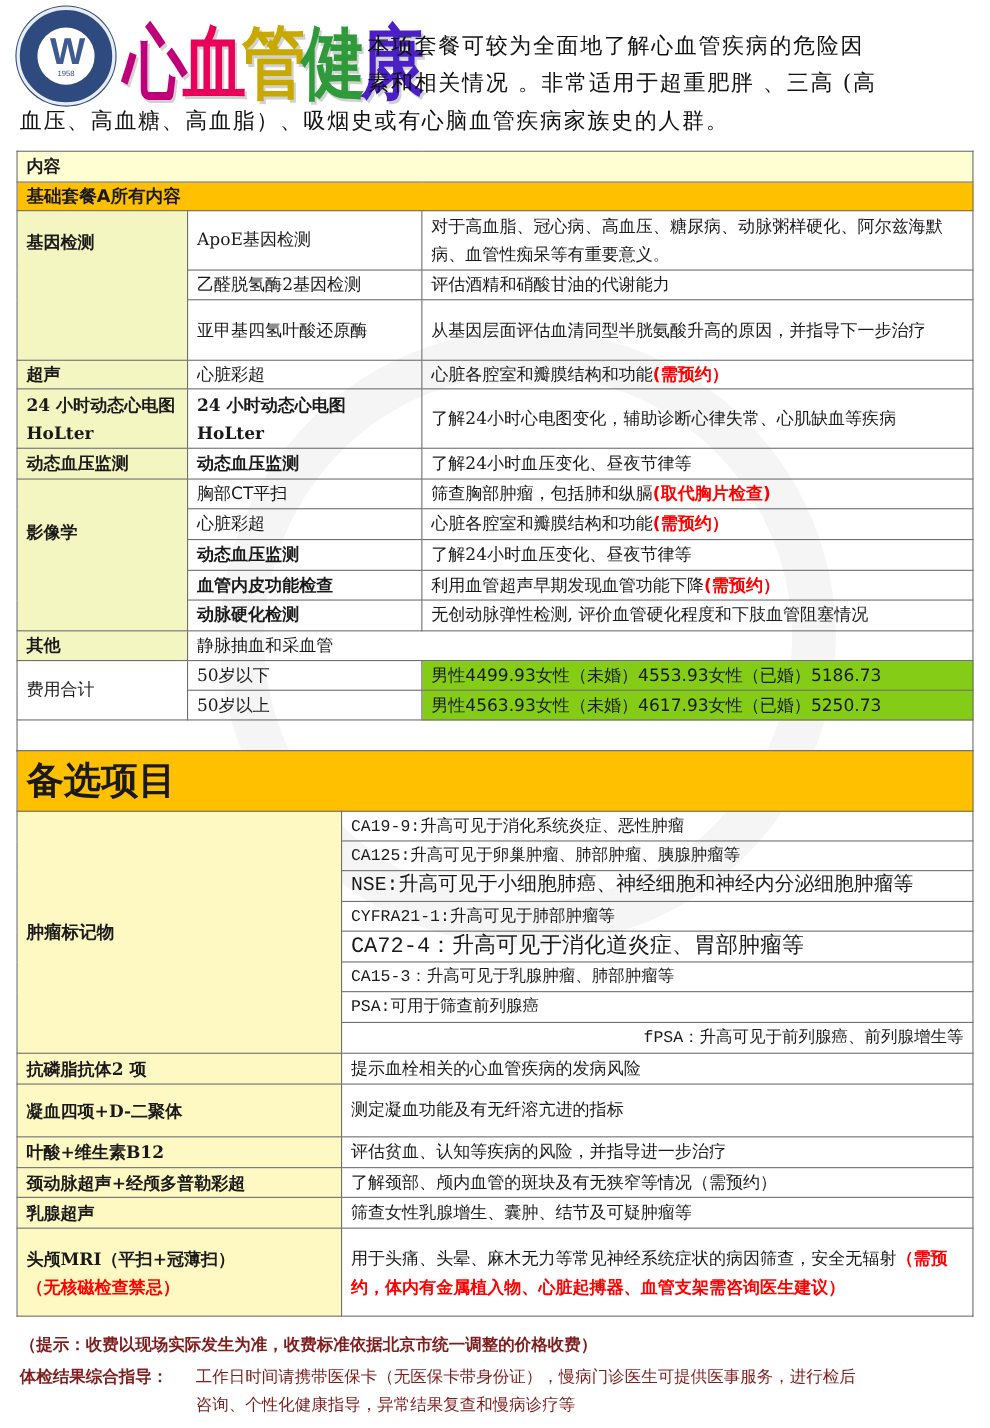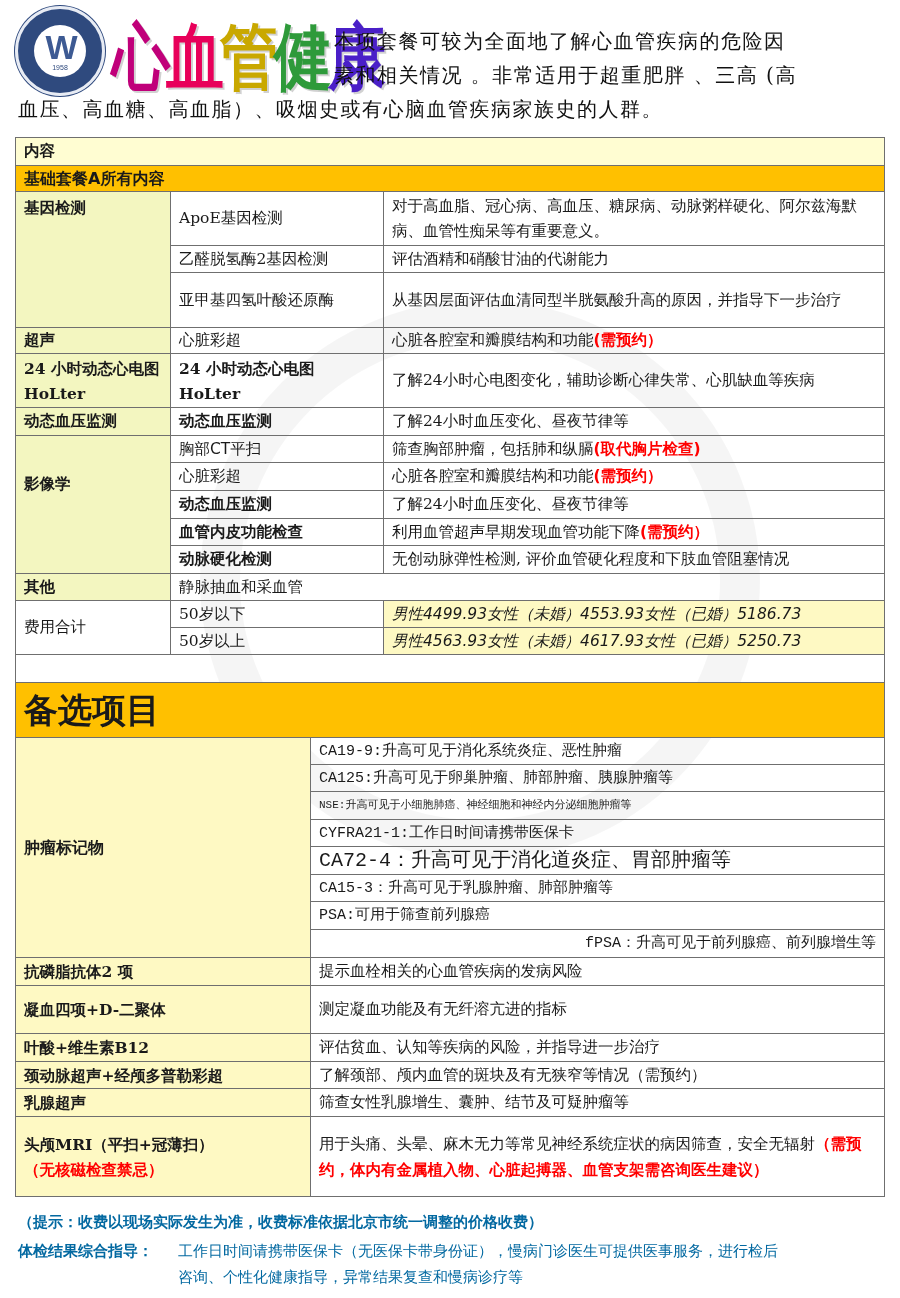--- a/index.html
+++ b/index.html
@@ -29,26 +29,26 @@
     font-family:"DejaVu Serif", serif; font-size:20px; color:#111; white-space:nowrap; letter-spacing:1.5px;
   }
   
   .tbl { position:absolute; left:15px; width:869px; border-collapse:collapse; table-layout:fixed; }
   .tbl td { border:1px solid #6f6f6f; padding:0 8px; font-size:15.5px; line-height:25px; vertical-align:middle; }
   .c-center { text-align:left; }
   .bold { font-weight:bold; }
   .bg-cream { background:#fffdd2; }
   .bg-orange { background:#ffc000; }
   .bg-lightyellow { background:#f3f6c0; }
-  .bg-yellow { background:#fef9c3;font-style:italic; }
+  .bg-yellow { background:#84cc16; }
   .bg-blue { background:#fef9c3; }
   .red { color:#ff0000; font-weight:bold; }
   .sans { font-family:"DejaVu Sans", sans-serif; }
   .mono { font-family:"Liberation Mono", "DejaVu Sans Mono", monospace;margin-left:14px; }
-  .footer-line { font-family:"DejaVu Sans", sans-serif; font-size:15px; color:#0369a1; white-space:nowrap; }
+  .footer-line { font-family:"DejaVu Sans", sans-serif; font-size:15px; color:#7f1d1d; white-space:nowrap; }
   .watermark {
     position:absolute; left:200px; top:300px; width:560px; height:560px; border-radius:50%;
     border:40px solid rgba(0,0,0,0.04); box-sizing:border-box; pointer-events:none;
   }
 </style>
 </head>
 <body>
 
 <div class="watermark"></div>
 
@@ -79,21 +79,21 @@
     </colgroup>
   <tbody>
       <tr style="height:28px">
     <td colspan="3" class="bg-cream c-center bold sans">内容</td>
   </tr>
   <tr style="height:26px">
     <td colspan="3" class="bg-orange bold sans" style="font-size:16px; text-align:left;">基础套餐A所有内容</td>
   </tr>
 
   <tr style="height:54px">
-    <td rowspan="3" class="bg-lightyellow c-center bold sans" style="vertical-align:top; padding-top:4px;margin-top:19px;">基因检测</td>
+    <td rowspan="3" class="bg-lightyellow c-center bold sans" style="vertical-align:top; padding-top:16px;margin-top:19px;">基因检测</td>
     <td class="c-center">ApoE基因检测</td>
     <td>对于高血脂、冠心病、高血压、糖尿病、动脉粥样硬化、阿尔兹海默病、血管性痴呆等有重要意义。</td>
   </tr>
   <tr style="height:27px">
     <td class="c-center">乙醛脱氢酶2基因检测</td>
     <td>评估酒精和硝酸甘油的代谢能力</td>
   </tr>
   <tr style="height:55px">
     <td class="c-center">亚甲基四氢叶酸还原酶</td>
     <td>从基因层面评估血清同型半胱氨酸升高的原因，并指导下一步治疗</td>
@@ -169,24 +169,24 @@
     <td colspan="2" class="bg-orange c-center sans" style="font-size:34px; font-weight:bold;margin-left:20px;">备选项目</td>
   </tr>
   <tr style="height:27px">
     <td rowspan="8" class="bg-blue c-center sans" style="font-size:16px; font-weight:bold;">肿瘤标记物</td>
     <td class="mono" style="font-size:15px;">CA19-9:升高可见于消化系统炎症、恶性肿瘤</td>
   </tr>
   <tr style="height:27px">
         <td class="mono" style="font-size:15px;">CA125:升高可见于卵巢肿瘤、肺部肿瘤、胰腺肿瘤等</td>
       </tr>
   <tr style="height:28px">
-        <td class="mono" style="font-size:11px;">NSE:升高可见于小细胞肺癌、神经细胞和神经内分泌细胞肿瘤等</td>
-      </tr>
-  <tr style="height:27px">
-        <td class="mono" style="font-size:15px;">CYFRA21-1:工作日时间请携带医保卡</td>
+        <td class="mono" style="font-size:18px;">NSE:升高可见于小细胞肺癌、神经细胞和神经内分泌细胞肿瘤等</td>
+      </tr>
+  <tr style="height:27px">
+        <td class="mono" style="font-size:15px;">CYFRA21-1:升高可见于肺部肿瘤等</td>
       </tr>
   <tr style="height:28px">
         <td class="mono" style="font-size:20px;">CA72-4：升高可见于消化道炎症、胃部肿瘤等</td>
       </tr>
   <tr style="height:27px">
         <td class="mono" style="font-size:15px;">CA15-3：升高可见于乳腺肿瘤、肺部肿瘤等</td>
       </tr>
   <tr style="height:28px">
         <td class="mono" style="font-size:15px;">PSA:可用于筛查前列腺癌</td>
       </tr>

